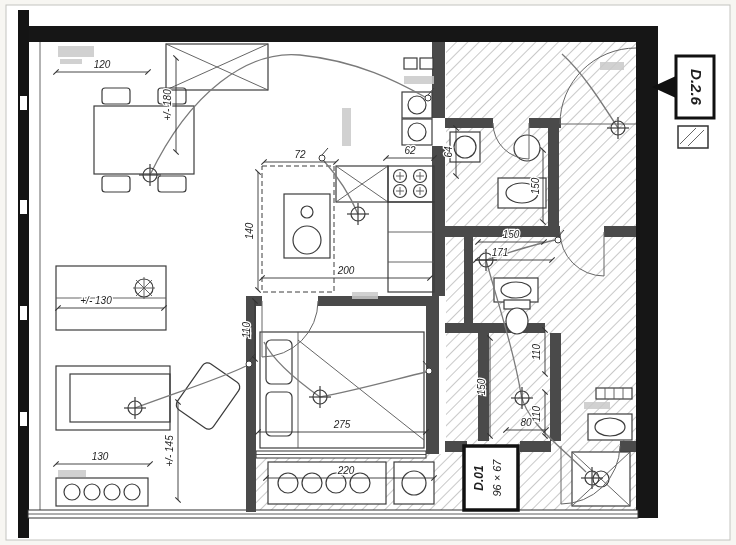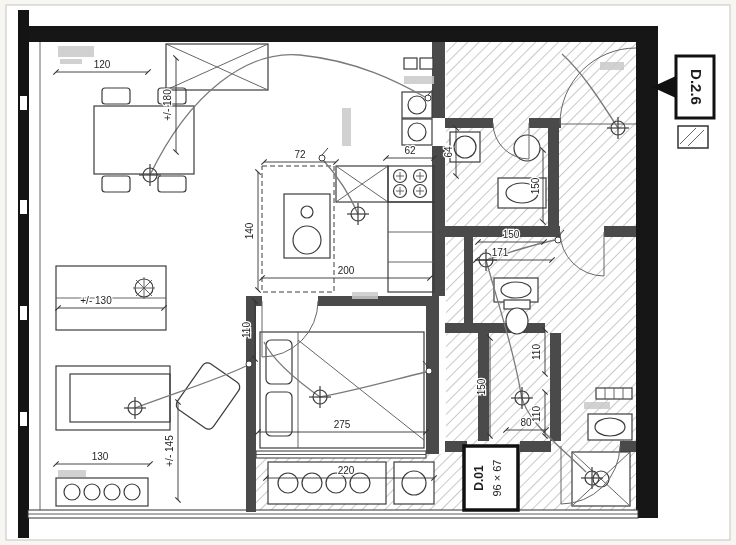--- a/index.html
+++ b/index.html
@@ -1,16 +1,16 @@
 <!DOCTYPE html>
 <html><head>
 <meta charset="utf-8">
 <style>
   html,body{margin:0;padding:0;background:#e9e9e6;}
-  .canvas{width:736px;height:545px;position:relative;background:#f7f6f2;overflow:hidden;}
+  .canvas{width:736px;height:545px;position:relative;background:#f7f6f2;overflow:hidden;font-style:italic;}
   svg{display:block;}
   svg text{font-family:"Liberation Sans","DejaVu Sans",sans-serif;fill:#1e1e1e;}
   .dimtxt{font-size:10px;paint-order:stroke;stroke:#ffffff;stroke-width:2.5px;}
   .tagtxt{font-weight:bold;}
   .wall-ext{fill:#161616;}
   .wall-int{fill:#4a4a4a;}
   .furn{fill:#ffffff;stroke:#3c3c3c;stroke-width:1.2;}
   .furn-open{fill:none;stroke:#3c3c3c;stroke-width:1.2;}
   .thin{stroke:#555;stroke-width:0.9;fill:none;}
   .wire{stroke:#7a7a7a;stroke-width:1.3;fill:none;}

